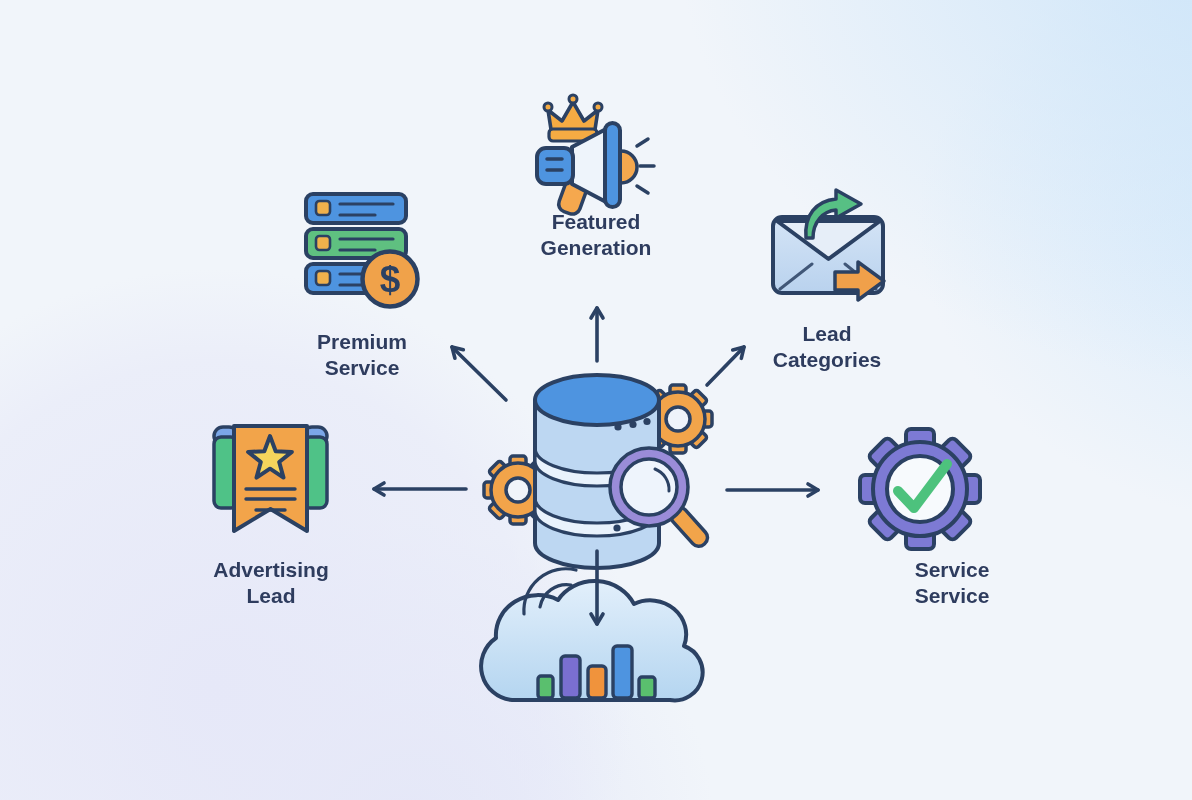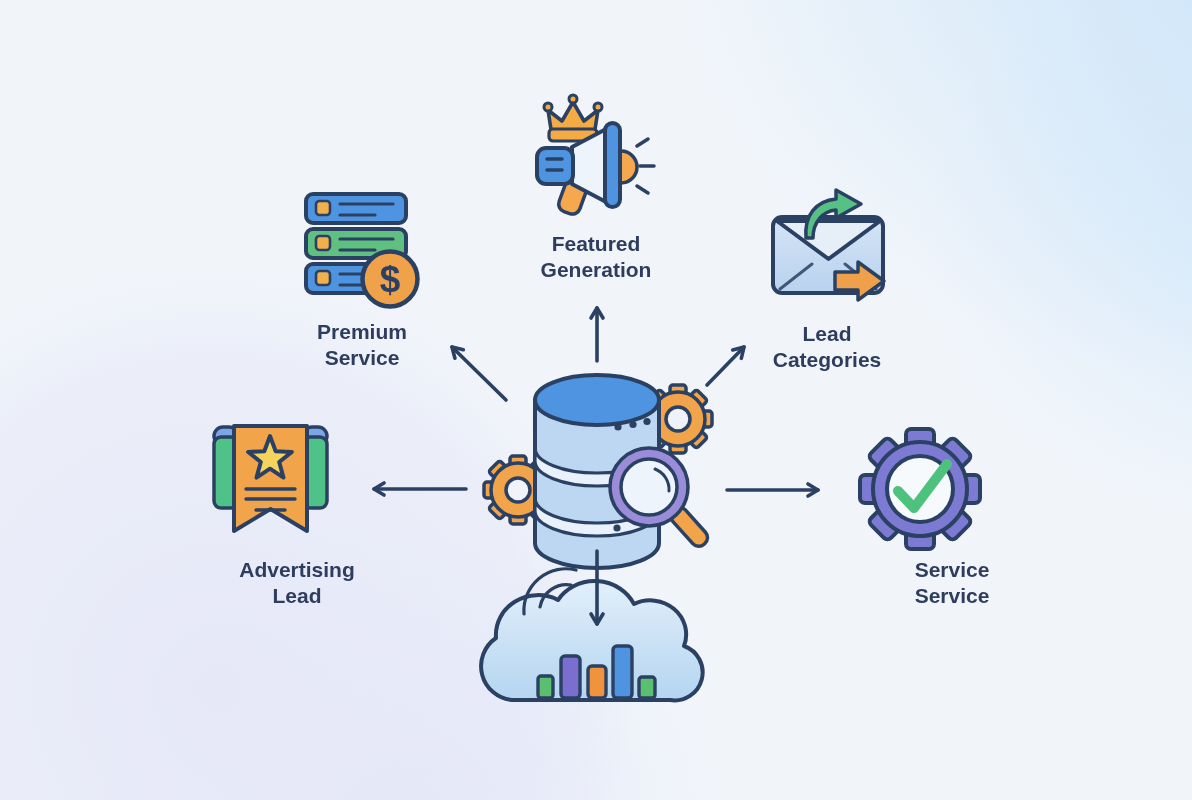--- a/index.html
+++ b/index.html
@@ -172,36 +172,36 @@
       <rect x="538" y="676" width="15" height="22" rx="3" fill="#5abf6e"></rect>
       <rect x="561" y="656" width="19" height="42" rx="4" fill="#7a6fd0"></rect>
       <rect x="588" y="666" width="18" height="32" rx="4" fill="#f0933c"></rect>
       <rect x="613" y="646" width="19" height="52" rx="4" fill="#4e94e0"></rect>
       <rect x="639" y="677" width="16" height="21" rx="3" fill="#5abf6e"></rect>
     </g>
     <path d="M597,551 L597,624" fill="none" stroke="#2b4163" stroke-width="3.6" marker-end="url(#ah)"></path>
   </g>
 </svg>
 
-<div class="label" style="left:596px; top:231px;">
+<div class="label" style="left:596px; top:209px;">
   <span>Featured</span>
   <span>Generation</span>
 </div>
 
-<div class="label" style="left:362px; top:319px;">
+<div class="label" style="left:362px; top:329px;">
   <span>Premium</span>
   <span>Service</span>
 </div>
 
 <div class="label" style="left:827px; top:321px;">
   <span>Lead</span>
   <span>Categories</span>
 </div>
 
-<div class="label" style="left:271px; top:557px;margin-left:26px;">
+<div class="label" style="left:271px; top:557px;">
   <span>Advertising</span>
   <span>Lead</span>
 </div>
 
 <div class="label" style="left:920px; top:557px;margin-left:32px;">
   <span>Service</span>
   <span>Service</span>
 </div>
 
 </div>

